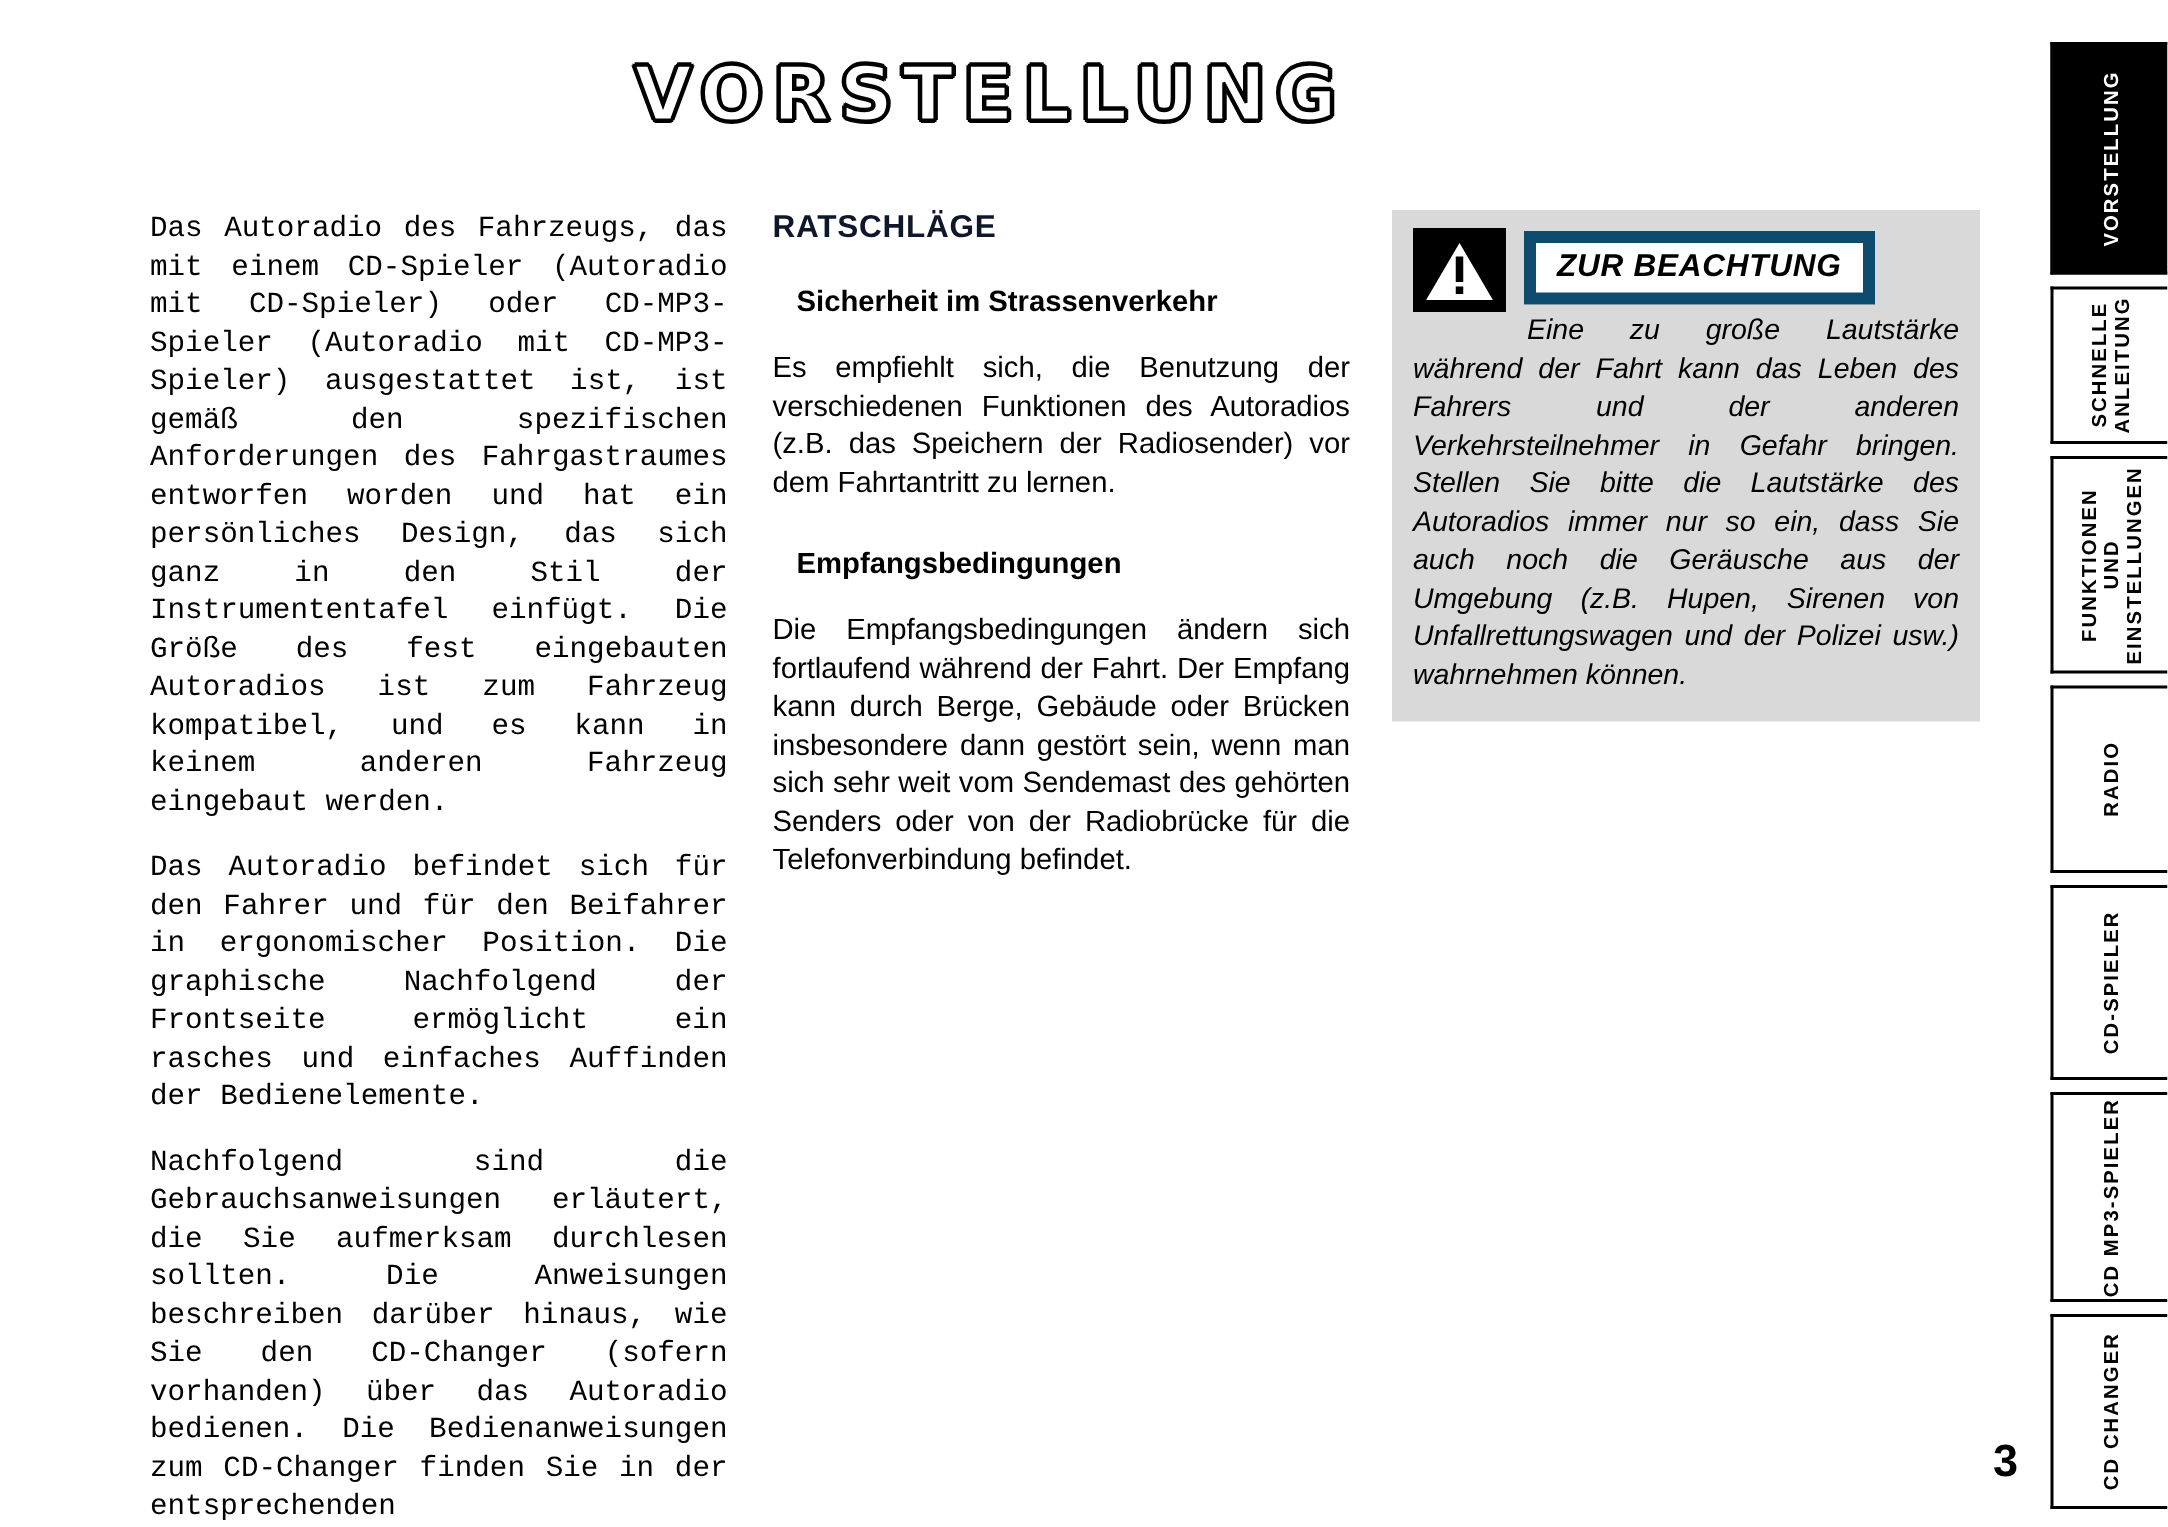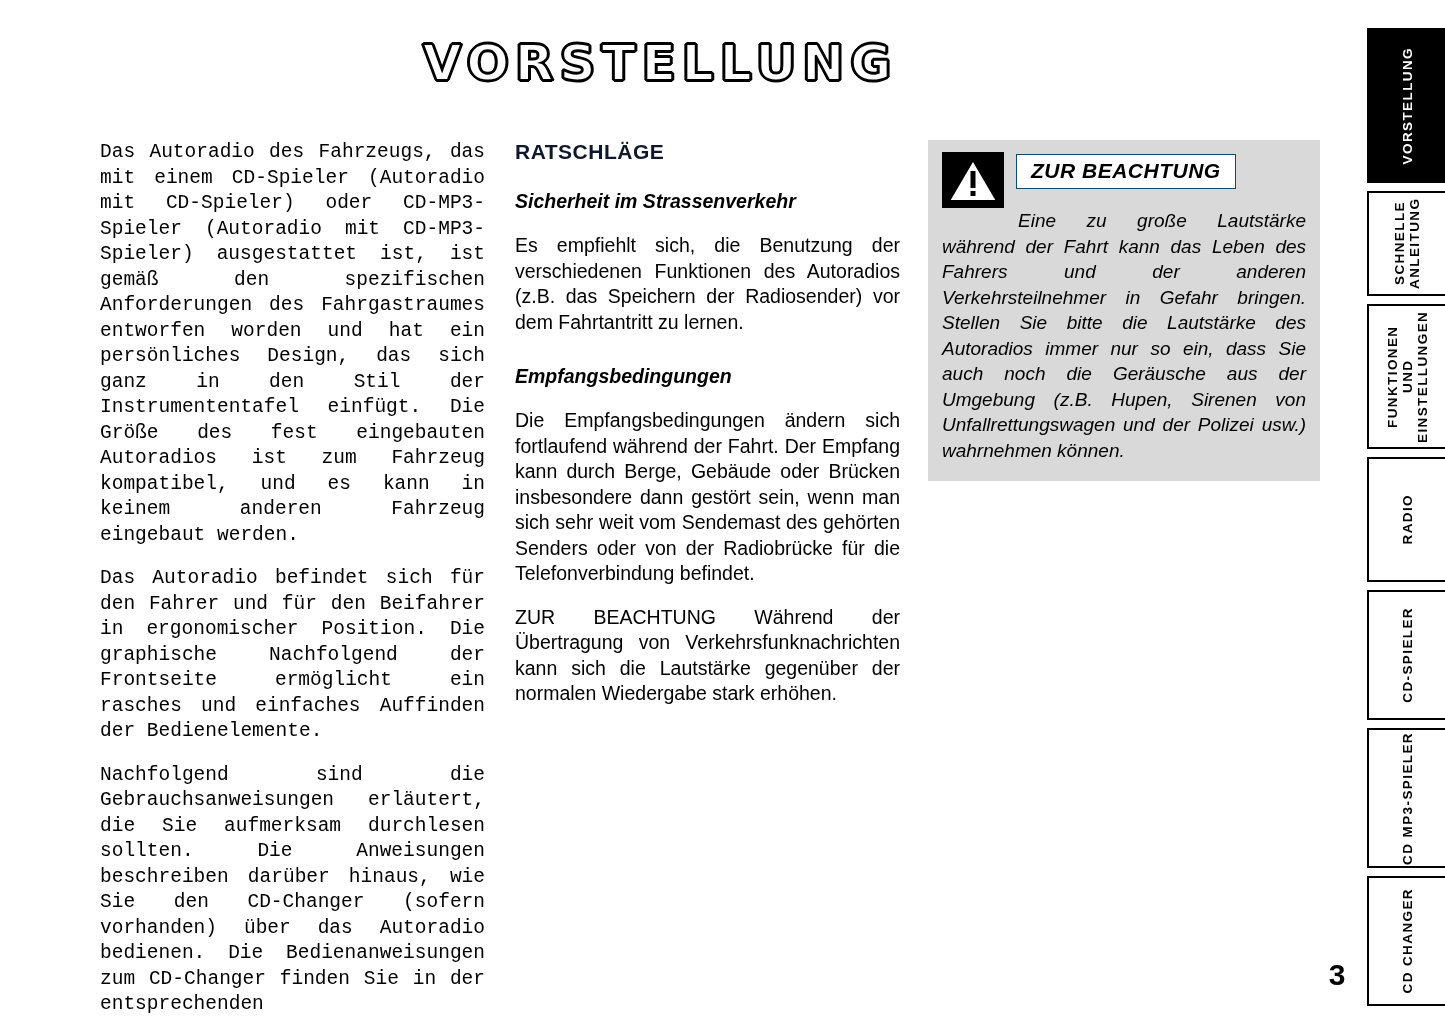--- a/index.html
+++ b/index.html
@@ -56,23 +56,22 @@
     font-size: 21px;
     font-weight: bold;
     letter-spacing: 0.5px;
     margin: 0 0 26px 0;
     color: #0f172a;
   }
   .heading-sub {
     font-family: "Liberation Sans", sans-serif;
     font-size: 19.5px;
     font-weight: bold;
-    margin: 0 0 20px 0;
-    color: #000;
-    font-style: italic;
+    margin: 0 0 20px 16px;
+    color: #000;
   }
   .heading-sub.spaced { margin-top: 30px; }
 
   
   .warning-box {
     position: absolute;
     top: 140px;
     left: 928px;
     width: 392px;
     background: #d9d9d9;
@@ -89,21 +88,21 @@
     height: 56px;
     flex: 0 0 auto;
     background: #000;
     display: flex;
     align-items: center;
     justify-content: center;
   }
   .warn-triangle svg { display: block; }
   .warning-title {
     background: #ffffff;
-    border: 1px solid #0c4a6e;
+    border: 8px solid #0c4a6e;
     font-family: "Liberation Sans", sans-serif;
     font-style: italic;
     font-weight: bold;
     font-size: 21px;
     letter-spacing: 0.5px;
     padding: 4px 14px 5px 14px;
     color: #000;
     margin-top: 2px;
   }
   .warning-text {
@@ -177,21 +176,20 @@
   <p>Das Autoradio befindet sich für den Fahrer und für den Beifahrer in ergonomischer Position. Die graphische Nachfolgend der Frontseite ermöglicht ein rasches und einfaches Auffinden der Bedienelemente.</p>
   <p>Nachfolgend sind die Gebrauchsanweisungen erläutert, die Sie aufmerksam durchlesen sollten. Die Anweisungen beschreiben darüber hinaus, wie Sie den CD-Changer (sofern vorhanden) über das Autoradio bedienen. Die Bedienanweisungen zum CD-Changer finden Sie in der entsprechenden Bedienungsanleitung.</p>
 </div>
 
 <div class="col" id="col-mid">
   <div class="heading-main">RATSCHLÄGE</div>
   <div class="heading-sub">Sicherheit im Strassenverkehr</div>
   <p>Es empfiehlt sich, die Benutzung der verschiedenen Funktionen des Autoradios (z.B. das Speichern der Radiosender) vor dem Fahrtantritt zu lernen.</p>
   <div class="heading-sub spaced">Empfangsbedingungen</div>
   <p>Die Empfangsbedingungen ändern sich fortlaufend während der Fahrt. Der Empfang kann durch Berge, Gebäude oder Brücken insbesondere dann gestört sein, wenn man sich sehr weit vom Sendemast des gehörten Senders oder von der Radiobrücke für die Telefonverbindung befindet.</p>
-  <p>ZUR BEACHTUNG Während der Übertragung von Verkehrsfunknachrichten kann sich die Lautstärke gegenüber der normalen Wiedergabe stark erhöhen.</p>
 </div>
 
 <div class="warning-box">
   <div class="warning-head">
     <div class="warn-triangle">
       <svg width="52" height="46" viewBox="0 0 52 46" aria-hidden="true">
         <polygon points="26,3 50,44 2,44" fill="#ffffff" stroke="#000000" stroke-width="2"></polygon>
         <rect x="23.5" y="14" width="5" height="17" fill="#000000"></rect>
         <rect x="23.5" y="34" width="5" height="5" fill="#000000"></rect>
       </svg>

